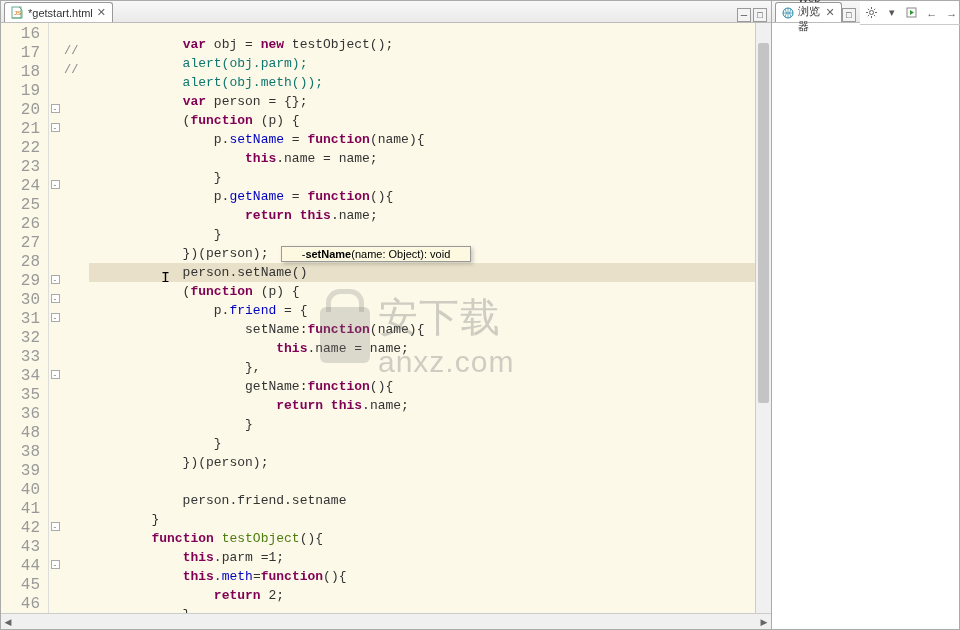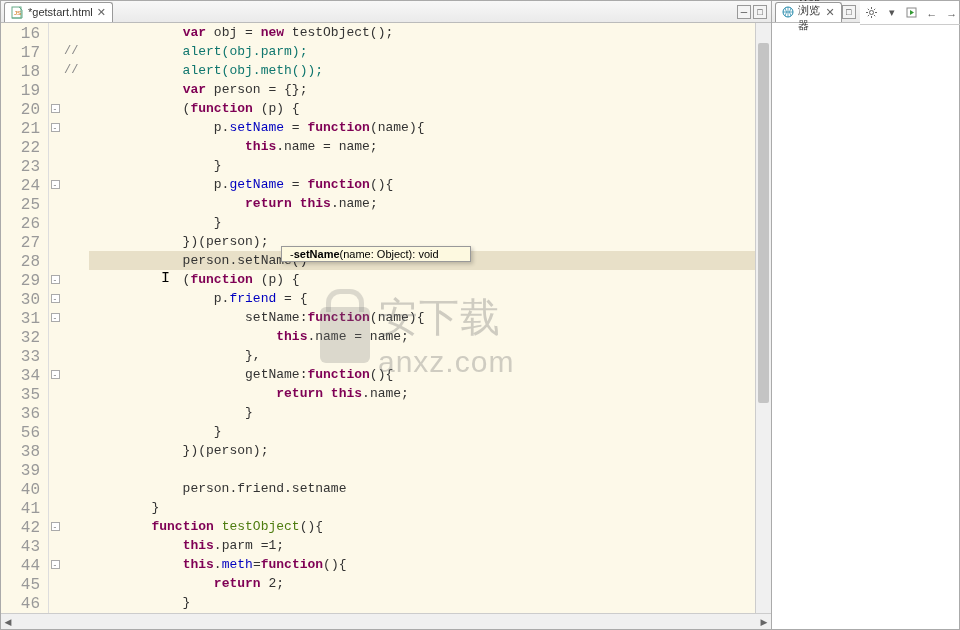--- a/index.html
+++ b/index.html
@@ -27,21 +27,21 @@
   flex-direction: row;
   border: 1px solid #aaa;
   border-left: none;
   background: #fff;
 }
 .tab-bar {
   height: 22px;
   background: linear-gradient(#f8f8f8, #eaeaea);
   border-bottom: 1px solid #bbb;
   display: flex;
-  align-items: center;
+  align-items: flex-end;
   position: relative;
 }
 .tab {
   display: flex;
   align-items: center;
   gap: 4px;
   padding: 2px 6px;
   background: #fff;
   border: 1px solid #999;
   border-bottom: none;
@@ -121,21 +121,21 @@
 .comment-col {
   width: 24px;
   line-height: 19px;
   color: #888;
   font-size: 12px;
 }
 .comment-col div { height: 19px; padding-left: 3px; }
 .code-lines {
   flex: 1;
   line-height: 19px;
-  padding-top: 0;
+  padding-top: 12px;
   padding-left: 4px;
   white-space: pre;
   position: relative;
   color: #333;
 }
 .code-lines .row { height: 19px; position: relative; }
 .current-line {
   background: #e8e0c8;
 }
 .kw { color: #7f0055; font-weight: bold; }
@@ -149,20 +149,21 @@
   background: #fdf9e0;
   border: 1px solid #999;
   box-shadow: 2px 2px 4px rgba(0,0,0,0.2);
   font-family: "Segoe UI", sans-serif;
   font-size: 11px;
   z-index: 10;
   min-width: 190px;
 }
 .completion-popup .item {
   padding: 1px 8px;
+  text-align: center;
 }
 .completion-popup .item .bold { font-weight: bold; }
 .completion-popup .bullet { color: #9a6b00; }
 .side-scroll {
   width: 16px;
   background: #f0f0f0;
   border-left: 1px solid #ccc;
   position: relative;
 }
 .side-scroll-thumb {
@@ -300,21 +301,21 @@
         <div class="ln">27</div>
         <div class="ln">28</div>
         <div class="ln">29</div>
         <div class="ln">30</div>
         <div class="ln">31</div>
         <div class="ln">32</div>
         <div class="ln">33</div>
         <div class="ln">34</div>
         <div class="ln">35</div>
         <div class="ln">36</div>
-        <div class="ln">56</div>
+        <div class="ln">48</div>
         <div class="ln">38</div>
         <div class="ln">39</div>
         <div class="ln">40</div>
         <div class="ln">41</div>
         <div class="ln">42</div>
         <div class="ln">43</div>
         <div class="ln">44</div>
         <div class="ln">45</div>
         <div class="ln">46</div>
       </div>

